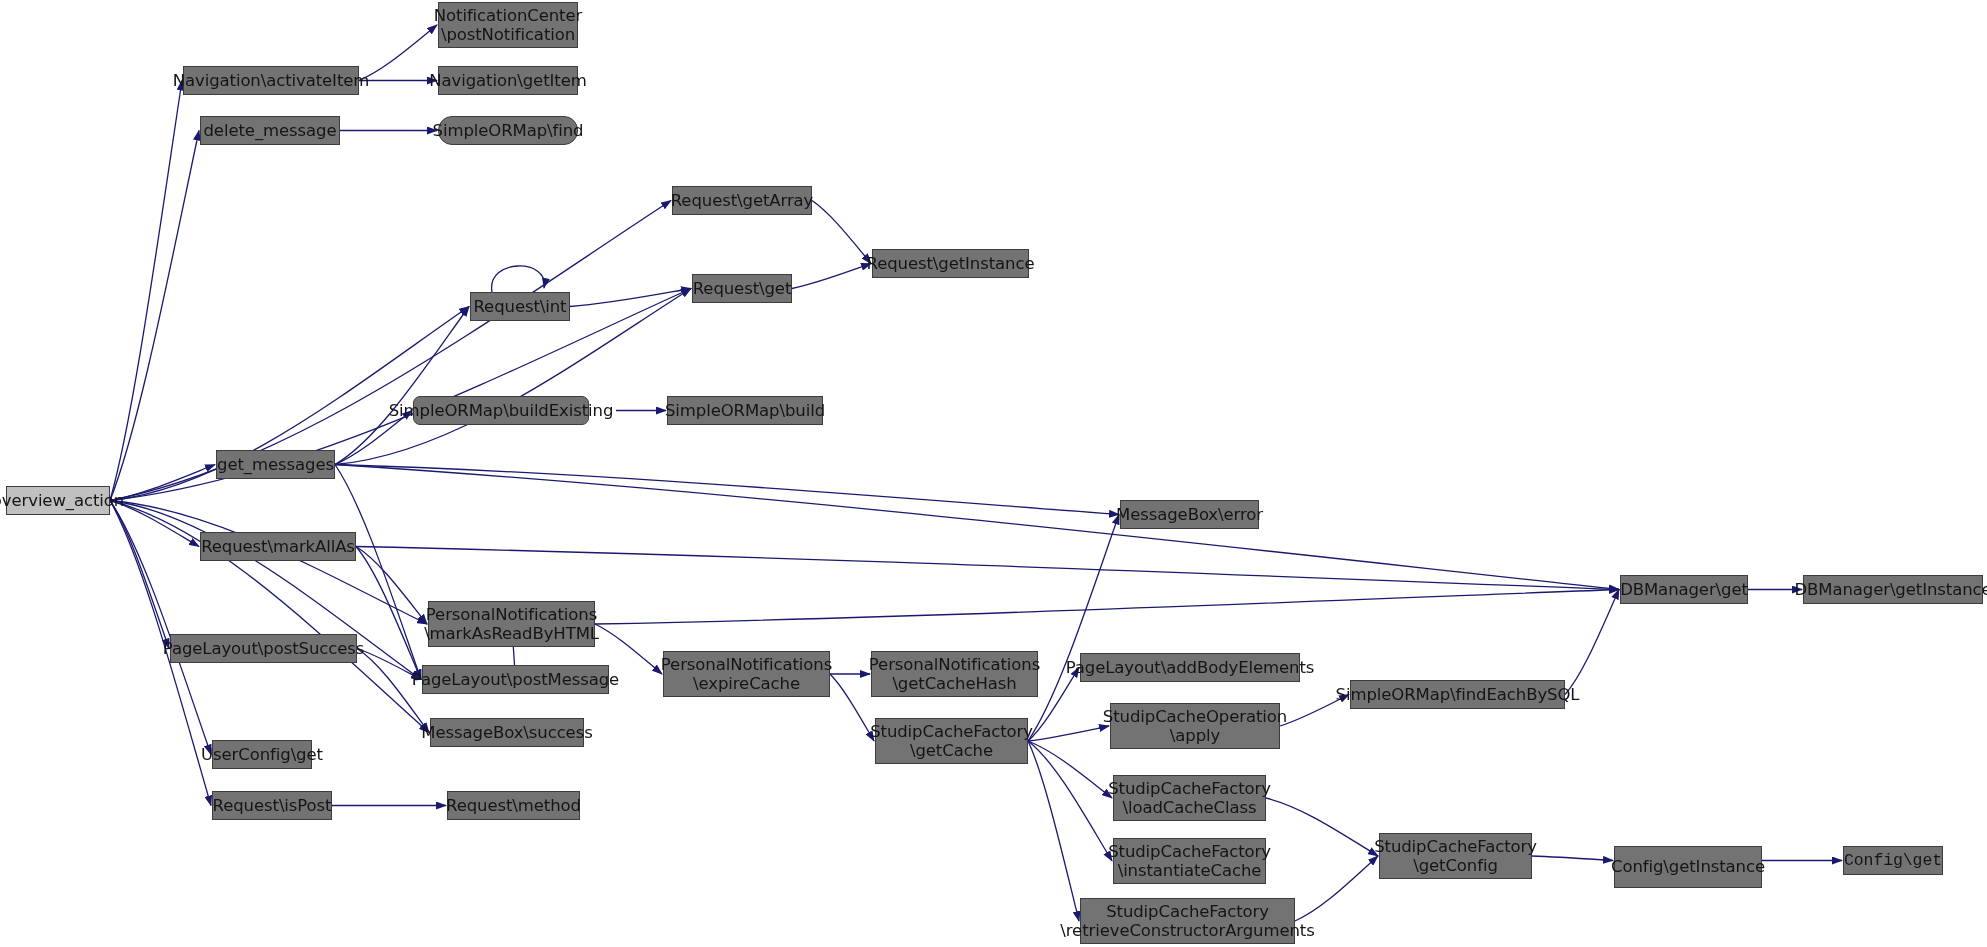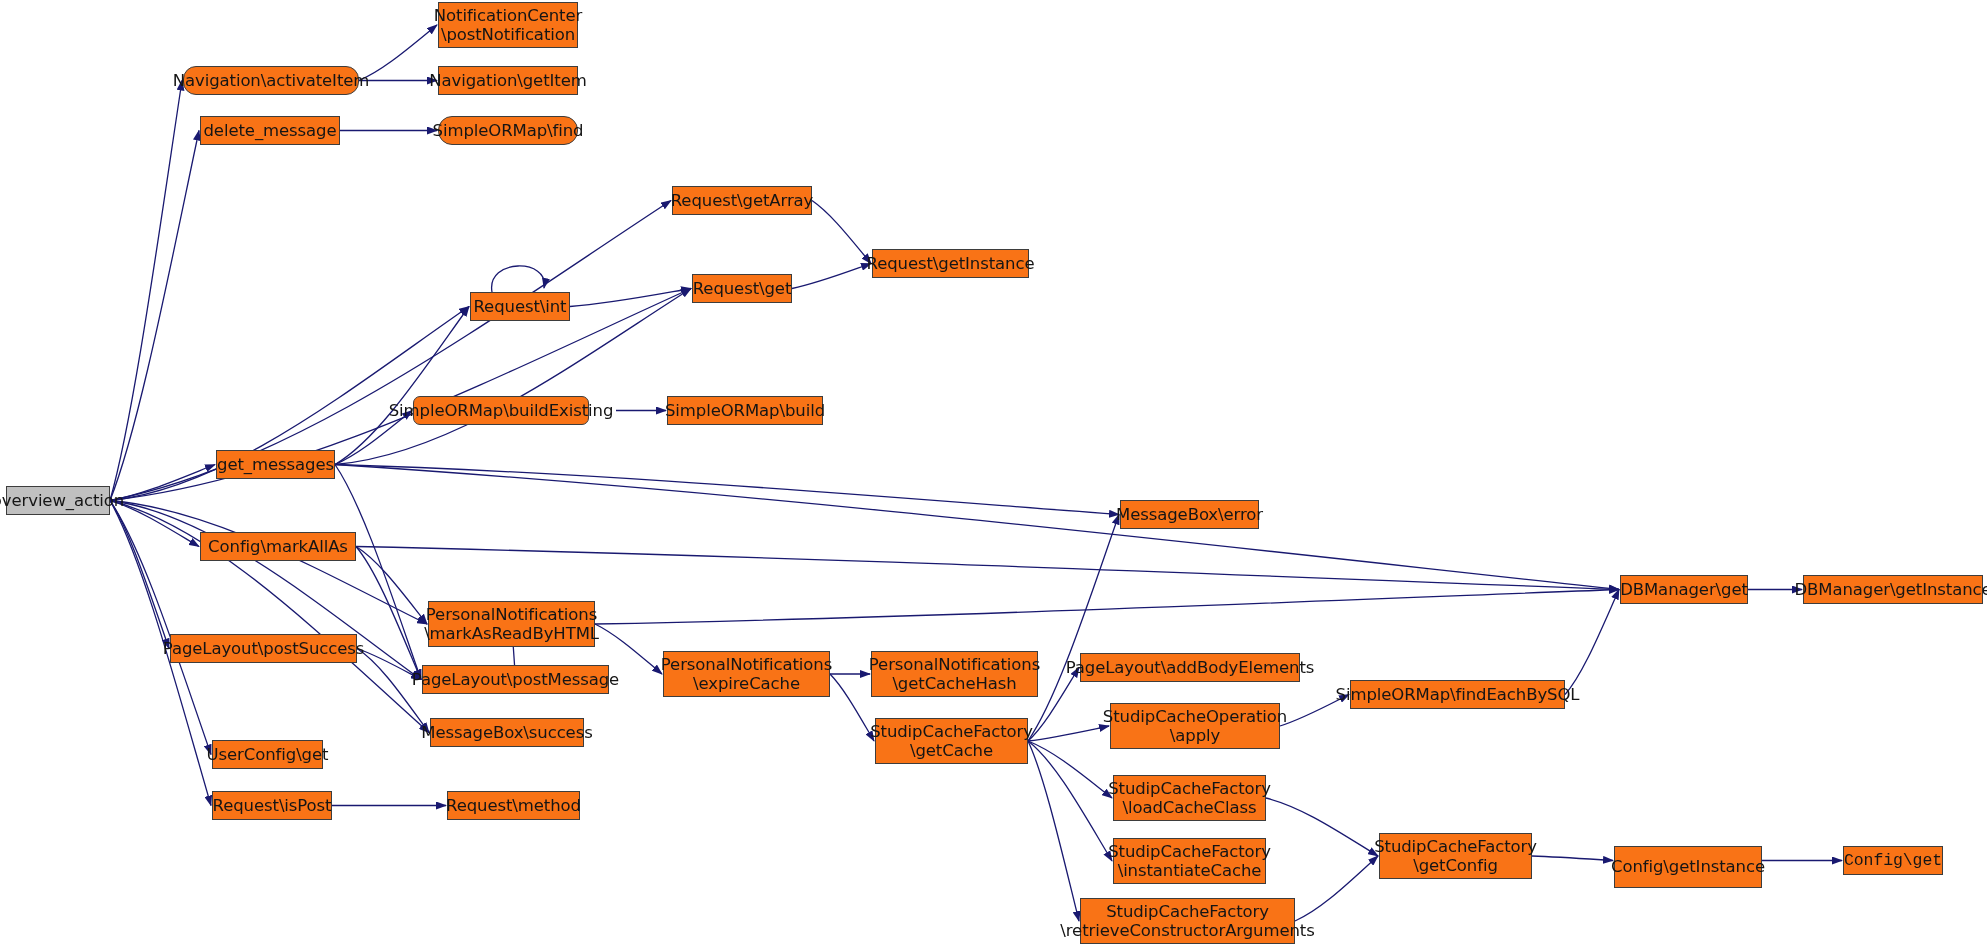--- a/index.html
+++ b/index.html
@@ -21,21 +21,21 @@
     left: 0;
     top: 0;
     width: 1987px;
     height: 947px;
     pointer-events: none;
   }
   .node {
     position: absolute;
     box-sizing: border-box;
     border: 1.4px solid #3d3d3d;
-    background: #f97316;
+    background: #737373;
     color: #151515;
     display: flex;
     align-items: center;
     justify-content: center;
     text-align: center;
     font-size: 16.5px;
     line-height: 1.18;
     white-space: pre-line;
     letter-spacing: -0.1px;
     z-index: 5;
@@ -109,53 +109,53 @@
         <path d="M1565,694.5 C1582.82,674.7270735025407 1601.18,629.3569757258892 1619,589.5" fill="none" stroke="#191970" stroke-width="1.3" marker-end="url(#arrow)"></path>
         <path d="M1266,798 C1302.96,807.1645072202749 1341.04,833.3685775270962 1378,856" fill="none" stroke="#191970" stroke-width="1.3" marker-end="url(#arrow)"></path>
         <path d="M1295,921 C1322.39,908.8943076100235 1350.61,880.7205076635083 1378,856" fill="none" stroke="#191970" stroke-width="1.3" marker-end="url(#arrow)"></path>
         <path d="M1532,856 C1558.73,856.9871880909445 1586.27,858.8407658318306 1613,860.5" fill="none" stroke="#191970" stroke-width="1.3" marker-end="url(#arrow)"></path>
         <path d="M1762,860.5 C1788.4,860.5 1815.6,860.5 1842,860.5" fill="none" stroke="#191970" stroke-width="1.3" marker-end="url(#arrow)"></path>
         <path d="M332,805.5 C369.62,805.5 408.38,805.5 446,805.5" fill="none" stroke="#191970" stroke-width="1.3" marker-end="url(#arrow)"></path>
       </g>
   </svg>
   <div id="nodes-group">
       <div class="node root" style="left: 6px; top: 486px; width: 104px; height: 29px;"><span class="node-label">overview_action</span></div>
-      <div class="node" style="left: 183px; top: 66px; width: 176px; height: 29px; border-radius: 13px;"><span class="node-label">Navigation\activateItem</span></div>
+      <div class="node" style="left: 183px; top: 66px; width: 176px; height: 29px;"><span class="node-label">Navigation\activateItem</span></div>
       <div class="node" style="left: 438px; top: 2px; width: 140px; height: 46px;"><span class="node-label">NotificationCenter
 \postNotification</span></div>
       <div class="node" style="left: 438px; top: 66px; width: 140px; height: 29px;"><span class="node-label">Navigation\getItem</span></div>
       <div class="node" style="left: 200px; top: 116px; width: 140px; height: 29px;"><span class="node-label">delete_message</span></div>
       <div class="node" style="left: 438px; top: 116px; width: 140px; height: 29px; border-radius: 14px;"><span class="node-label">SimpleORMap\find</span></div>
       <div class="node" style="left: 672px; top: 186px; width: 140px; height: 29px;"><span class="node-label">Request\getArray</span></div>
       <div class="node" style="left: 872px; top: 249px; width: 157px; height: 29px;"><span class="node-label">Request\getInstance</span></div>
       <div class="node" style="left: 692px; top: 274px; width: 100px; height: 29px;"><span class="node-label">Request\get</span></div>
       <div class="node" style="left: 470px; top: 292px; width: 100px; height: 29px;"><span class="node-label">Request\int</span></div>
       <div class="node" style="left: 413px; top: 396px; width: 176px; height: 29px; border-radius: 7px;"><span class="node-label">SimpleORMap\buildExisting</span></div>
       <div class="node" style="left: 667px; top: 396px; width: 156px; height: 29px;"><span class="node-label">SimpleORMap\build</span></div>
       <div class="node" style="left: 216px; top: 450px; width: 119px; height: 29px;"><span class="node-label">get_messages</span></div>
       <div class="node" style="left: 1120px; top: 500px; width: 139px; height: 29px;"><span class="node-label">MessageBox\error</span></div>
-      <div class="node" style="left: 200px; top: 532px; width: 156px; height: 29px;"><span class="node-label">Config\markAllAs</span></div>
+      <div class="node" style="left: 200px; top: 532px; width: 156px; height: 29px;"><span class="node-label">Request\markAllAs</span></div>
       <div class="node" style="left: 1620px; top: 575px; width: 128px; height: 29px;"><span class="node-label">DBManager\get</span></div>
       <div class="node" style="left: 1803px; top: 575px; width: 180px; height: 29px;"><span class="node-label">DBManager\getInstance</span></div>
       <div class="node" style="left: 428px; top: 601px; width: 167px; height: 46px;"><span class="node-label">PersonalNotifications
 \markAsReadByHTML</span></div>
       <div class="node" style="left: 170px; top: 634px; width: 187px; height: 29px;"><span class="node-label">PageLayout\postSuccess</span></div>
       <div class="node" style="left: 663px; top: 651px; width: 167px; height: 46px;"><span class="node-label">PersonalNotifications
 \expireCache</span></div>
       <div class="node" style="left: 871px; top: 651px; width: 167px; height: 46px;"><span class="node-label">PersonalNotifications
 \getCacheHash</span></div>
       <div class="node" style="left: 1080px; top: 653px; width: 220px; height: 29px;"><span class="node-label">PageLayout\addBodyElements</span></div>
       <div class="node" style="left: 422px; top: 665px; width: 187px; height: 29px;"><span class="node-label">PageLayout\postMessage</span></div>
       <div class="node" style="left: 1350px; top: 680px; width: 215px; height: 29px;"><span class="node-label">SimpleORMap\findEachBySQL</span></div>
       <div class="node" style="left: 875px; top: 718px; width: 153px; height: 46px;"><span class="node-label">StudipCacheFactory
 \getCache</span></div>
       <div class="node" style="left: 1110px; top: 703px; width: 170px; height: 46px;"><span class="node-label">StudipCacheOperation
 \apply</span></div>
       <div class="node" style="left: 430px; top: 718px; width: 154px; height: 29px;"><span class="node-label">MessageBox\success</span></div>
-      <div class="node" style="left: 212px; top: 740px; width: 111px; height: 29px;"><span class="node-label">UserConfig\get</span></div>
+      <div class="node" style="left: 212px; top: 740px; width: 100px; height: 29px;"><span class="node-label">UserConfig\get</span></div>
       <div class="node" style="left: 1113px; top: 775px; width: 153px; height: 46px;"><span class="node-label">StudipCacheFactory
 \loadCacheClass</span></div>
       <div class="node" style="left: 212px; top: 791px; width: 120px; height: 29px; text-align: right;"><span class="node-label">Request\isPost</span></div>
       <div class="node" style="left: 447px; top: 791px; width: 133px; height: 29px;"><span class="node-label">Request\method</span></div>
       <div class="node" style="left: 1113px; top: 838px; width: 153px; height: 46px;"><span class="node-label">StudipCacheFactory
 \instantiateCache</span></div>
       <div class="node" style="left: 1379px; top: 833px; width: 153px; height: 46px;"><span class="node-label">StudipCacheFactory
 \getConfig</span></div>
       <div class="node" style="left: 1614px; top: 846px; width: 148px; height: 42px;"><span class="node-label">Config\getInstance</span></div>
       <div class="node" style="left: 1843px; top: 846px; width: 100px; height: 29px; font-family: Liberation Mono, monospace;"><span class="node-label">Config\get</span></div>

